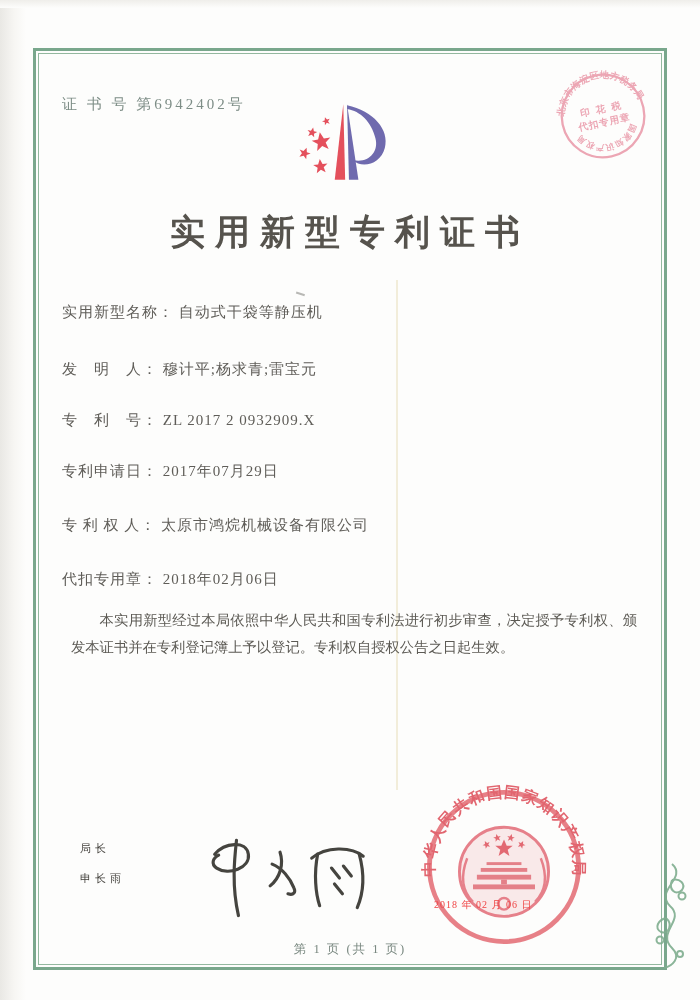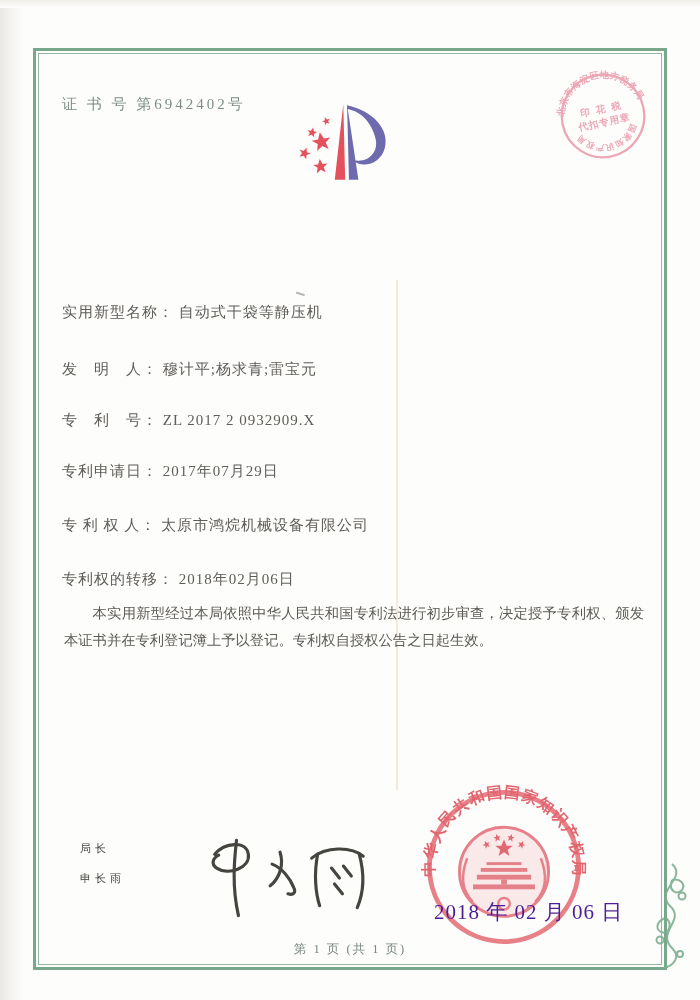--- a/index.html
+++ b/index.html
@@ -30,32 +30,32 @@
   .title{position:absolute;left:0;top:209px;width:700px;text-align:center;
     font-size:35px;font-weight:bold;letter-spacing:10px;color:#56534d;}
 
   .fields{position:absolute;left:62px;top:0;width:580px;}
   .field-row{position:absolute;left:0;font-size:15px;color:#5f5d58;letter-spacing:1px;white-space:nowrap;}
   .field-row .flabel{}
   .fr0{top:303px}.fr1{top:360px}.fr2{top:411px}.fr3{top:462px}.fr4{top:516px}.fr5{top:570px}
 
   .body-text{position:absolute;left:62px;top:598px;width:584px;
     font-size:14.3px;line-height:1.88;color:#5c5a54;text-align:justify;}
-  .body-text p{margin:2px;text-indent:2em;}
+  .body-text p{margin:9px;text-indent:2em;}
 
   .fold-line{position:absolute;left:396px;top:280px;width:2px;height:510px;
     background:rgba(216,196,130,.28);}
 
   .signer{position:absolute;left:80px;top:843px;font-size:11px;color:#413f3a;
     letter-spacing:4px;line-height:1.0;}
   .signer div{margin-bottom:19px;}
   .signature{position:absolute;left:185px;top:824px;width:198px;height:100px;}
 
   .gov-seal{position:absolute;left:412px;top:775px;width:184px;height:184px;opacity:.9;z-index:4;}
-  .seal-date{position:absolute;left:434px;top:898px;font-size:21px;color:#4c1d95;
+  .seal-date{position:absolute;left:434px;top:898px;font-size:10px;color:#ef4444;
     letter-spacing:1px;z-index:5;}
 
   .footer{position:absolute;left:0;top:941px;width:700px;text-align:center;
     font-size:12.5px;color:#78877f;letter-spacing:2px;z-index:6;}
 
   .ornament{position:absolute;left:642px;top:862px;width:58px;height:108px;z-index:3;}
 
   .speck{position:absolute;left:297px;top:286px;width:9px;height:7px;
     border-bottom:2px solid #8a8a86;transform:rotate(18deg);opacity:.6;}
 </style>
@@ -95,20 +95,21 @@
         <textPath href="#taxTop" startOffset="50%" text-anchor="middle">北京市海淀区地方税务局</textPath>
       </text>
       <text font-size="8.5" fill="#eb9fae" stroke="none" letter-spacing="1" font-weight="bold">
         <textPath href="#taxBottom" startOffset="50%" text-anchor="middle">国家知识产权局</textPath>
       </text>
       <text x="50" y="46" font-size="10" fill="#eb9fae" stroke="none" text-anchor="middle" letter-spacing="2" font-weight="bold">印 花 税</text>
       <text x="50" y="60" font-size="10" fill="#eb9fae" stroke="none" text-anchor="middle" letter-spacing="1" font-weight="bold">代扣专用章</text>
     </g>
   </svg>
 
+  <div class="title">实用新型专利证书</div>
 
   <div class="speck"></div>
   <div class="fold-line"></div>
 
   <div class="fields">
     <div class="field-row fr0">
       <span class="flabel">实用新型名称：</span>
       <span class="fvalue">自动式干袋等静压机</span>
     </div>
     <div class="field-row fr1">
@@ -121,21 +122,21 @@
     </div>
     <div class="field-row fr3">
       <span class="flabel">专利申请日：</span>
       <span class="fvalue">2017年07月29日</span>
     </div>
     <div class="field-row fr4">
       <span class="flabel">专 利 权 人：</span>
       <span class="fvalue">太原市鸿烷机械设备有限公司</span>
     </div>
     <div class="field-row fr5">
-      <span class="flabel">专利权的转移：</span>
+      <span class="flabel">代扣专用章：</span>
       <span class="fvalue">2018年02月06日</span>
     </div>
   </div>
 
   <div class="body-text">
     <p>本实用新型经过本局依照中华人民共和国专利法进行初步审查，决定授予专利权、颁发本证书并在专利登记簿上予以登记。专利权自授权公告之日起生效。</p>
   </div>
 
   <div class="signer">
     <div>局长</div>

